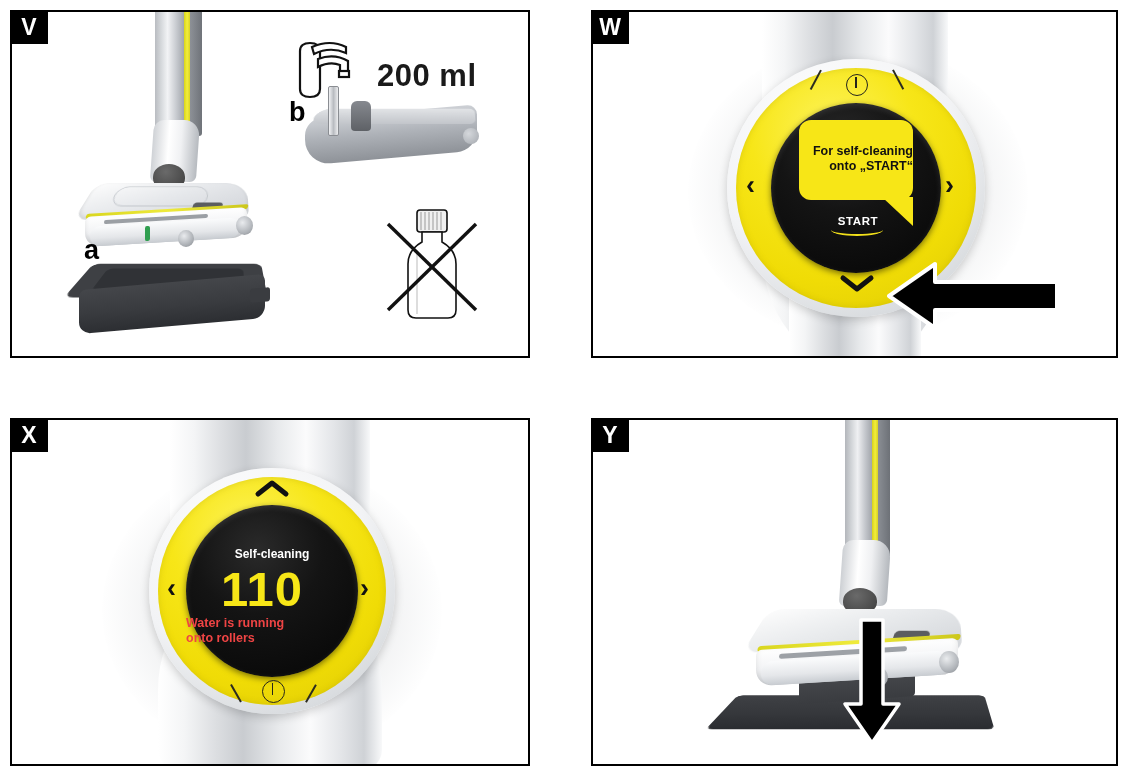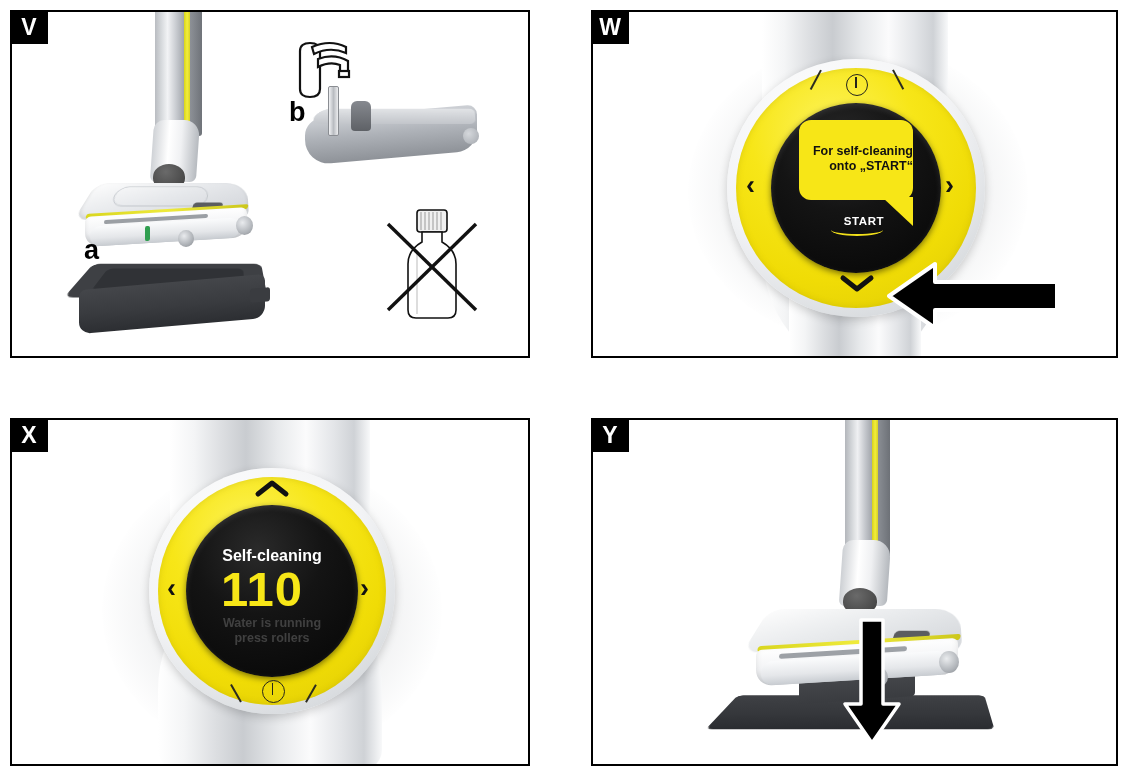--- a/index.html
+++ b/index.html
@@ -329,30 +329,30 @@
   }
   .start-arc {
     position: absolute;
     border-bottom: 2.2px solid #f2e01a;
     border-radius: 0 0 50% 50%;
   }
 
   
   .sc-title {
     position: absolute; left: 0; right: 8px; text-align: center;
-    color: #ffffff; font-weight: bold; font-size: 16px;
+    color: #ffffff; font-weight: bold; font-size: 12px;
   }
   .sc-number {
     position: absolute; left: 0; right: 0; text-align: center;
     color: #f7e617; font-weight: bold; font-size: 49px; line-height: 52px;
     letter-spacing: 1px;
   }
   .sc-sub {
-    position: absolute; left: 0; right: 0; text-align: center;
-    color: #404040; font-weight: bold; font-size: 12.5px; line-height: 15px;
+    position: absolute; left: 0; right: 0; 
+    color: #ef4444; font-weight: bold; font-size: 12.5px; line-height: 15px;
   }
 
   
   .y-shaft {
     position: absolute; left: 252px; top: -4px;
     width: 28px; height: 162px;
     background: linear-gradient(90deg,#b3b6bb 0%, #d4d7da 25%, #eff0f2 45%, #c4c7cc 72%, #9ca0a6 100%);
   }
   .y-shaft-yellow {
     position: absolute; left: 279px; top: -4px;
@@ -483,20 +483,21 @@
       <div class="v-faucet">
         <svg width="86" height="82" viewBox="0 0 86 82">
           <path d="M10 14 Q10 6 20 6 Q30 6 30 14 L30 52 Q30 60 20 60 Q10 60 10 52 Z" fill="#ffffff" stroke="#111" stroke-width="2.2"></path>
           <path d="M22 10 Q40 2 56 10 L56 16 Q40 9 24 17 Z" fill="#ffffff" stroke="#111" stroke-width="2.2"></path>
           <path d="M28 22 Q44 16 58 24 L58 36 L50 36 L50 28 Q40 24 28 30 Z" fill="#ffffff" stroke="#111" stroke-width="2.2"></path>
           <rect x="49" y="34" width="10" height="6" fill="#ffffff" stroke="#111" stroke-width="2.2"></rect>
         </svg>
       </div>
       <div class="v-label-b">b</div>
 
+      <div class="v-200ml">200 ml</div>
 
       <div class="v-tank">
         <div class="v-tank-body"></div>
         <div class="v-tank-top"></div>
         <div class="v-tank-cap"></div>
         <div class="v-tank-plug"></div>
         <div class="v-stream"></div>
       </div>
 
       <div class="v-bottle">
@@ -549,21 +550,21 @@
 
       <div class="bubble" style="left:206px; top:108px; width:114px; height:80px;"></div>
       <div style="position:absolute; left:289px; top:185px;">
         <svg width="32" height="30" viewBox="0 0 32 30">
           <path d="M0 0 L31 0 L31 29 Z" fill="#f7e617"></path>
         </svg>
       </div>
       <div class="bubble-text" style="left:206px; width:114px; top:132px;">For self-cleaning</div>
       <div class="bubble-text" style="left:206px; width:114px; top:147px;">onto „START“</div>
 
-      <div class="start-label" style="left:186px; width:170px; top:203px;">START</div>
+      <div class="start-label" style="left:180px; width:170px; top:203px;">START</div>
       <div class="start-arc" style="left:238px; top:212px; width:52px; height:10px;"></div>
 
       <div class="left-arrow" style="left:290px; top:246px;">
         <svg width="180" height="76" viewBox="0 0 180 76">
           <path d="M6 38 L52 6 L52 24 L174 24 L174 52 L52 52 L52 70 Z" fill="#000000" stroke="#ffffff" stroke-width="4" stroke-linejoin="round"></path>
         </svg>
       </div>
     </div>
   </div>
 
@@ -590,21 +591,21 @@
       <div class="chev" style="left:348px; top:155px; font-size:27px;">›</div>
 
       <div class="seg-line" style="left:228px; top:262px; height:20px; transform:rotate(-30deg); transform-origin:bottom center;"></div>
       <div class="seg-line" style="left:293px; top:262px; height:20px; transform:rotate(30deg); transform-origin:bottom center;"></div>
       <div class="power-icon" style="left:250px; top:260px; width:21px; height:21px;"></div>
       <div class="power-bar" style="left:259.5px; top:263px; height:12px;"></div>
 
       <div class="sc-title" style="left:174px; width:172px; top:127px;">Self-cleaning</div>
       <div class="sc-number" style="left:174px; width:152px; top:143px;">110</div>
       <div class="sc-sub" style="left:174px; width:172px; top:196px;">Water is running</div>
-      <div class="sc-sub" style="left:174px; width:172px; top:211px;">press rollers</div>
+      <div class="sc-sub" style="left:174px; width:172px; top:211px;">onto rollers</div>
     </div>
   </div>
 
   <div class="panel" id="panel-Y">
     <div class="panel-badge">Y</div>
     <div class="stage">
 
       <div class="y-shaft"></div>
       <div class="y-shaft-yellow"></div>
       <div class="y-shaft-right"></div>

